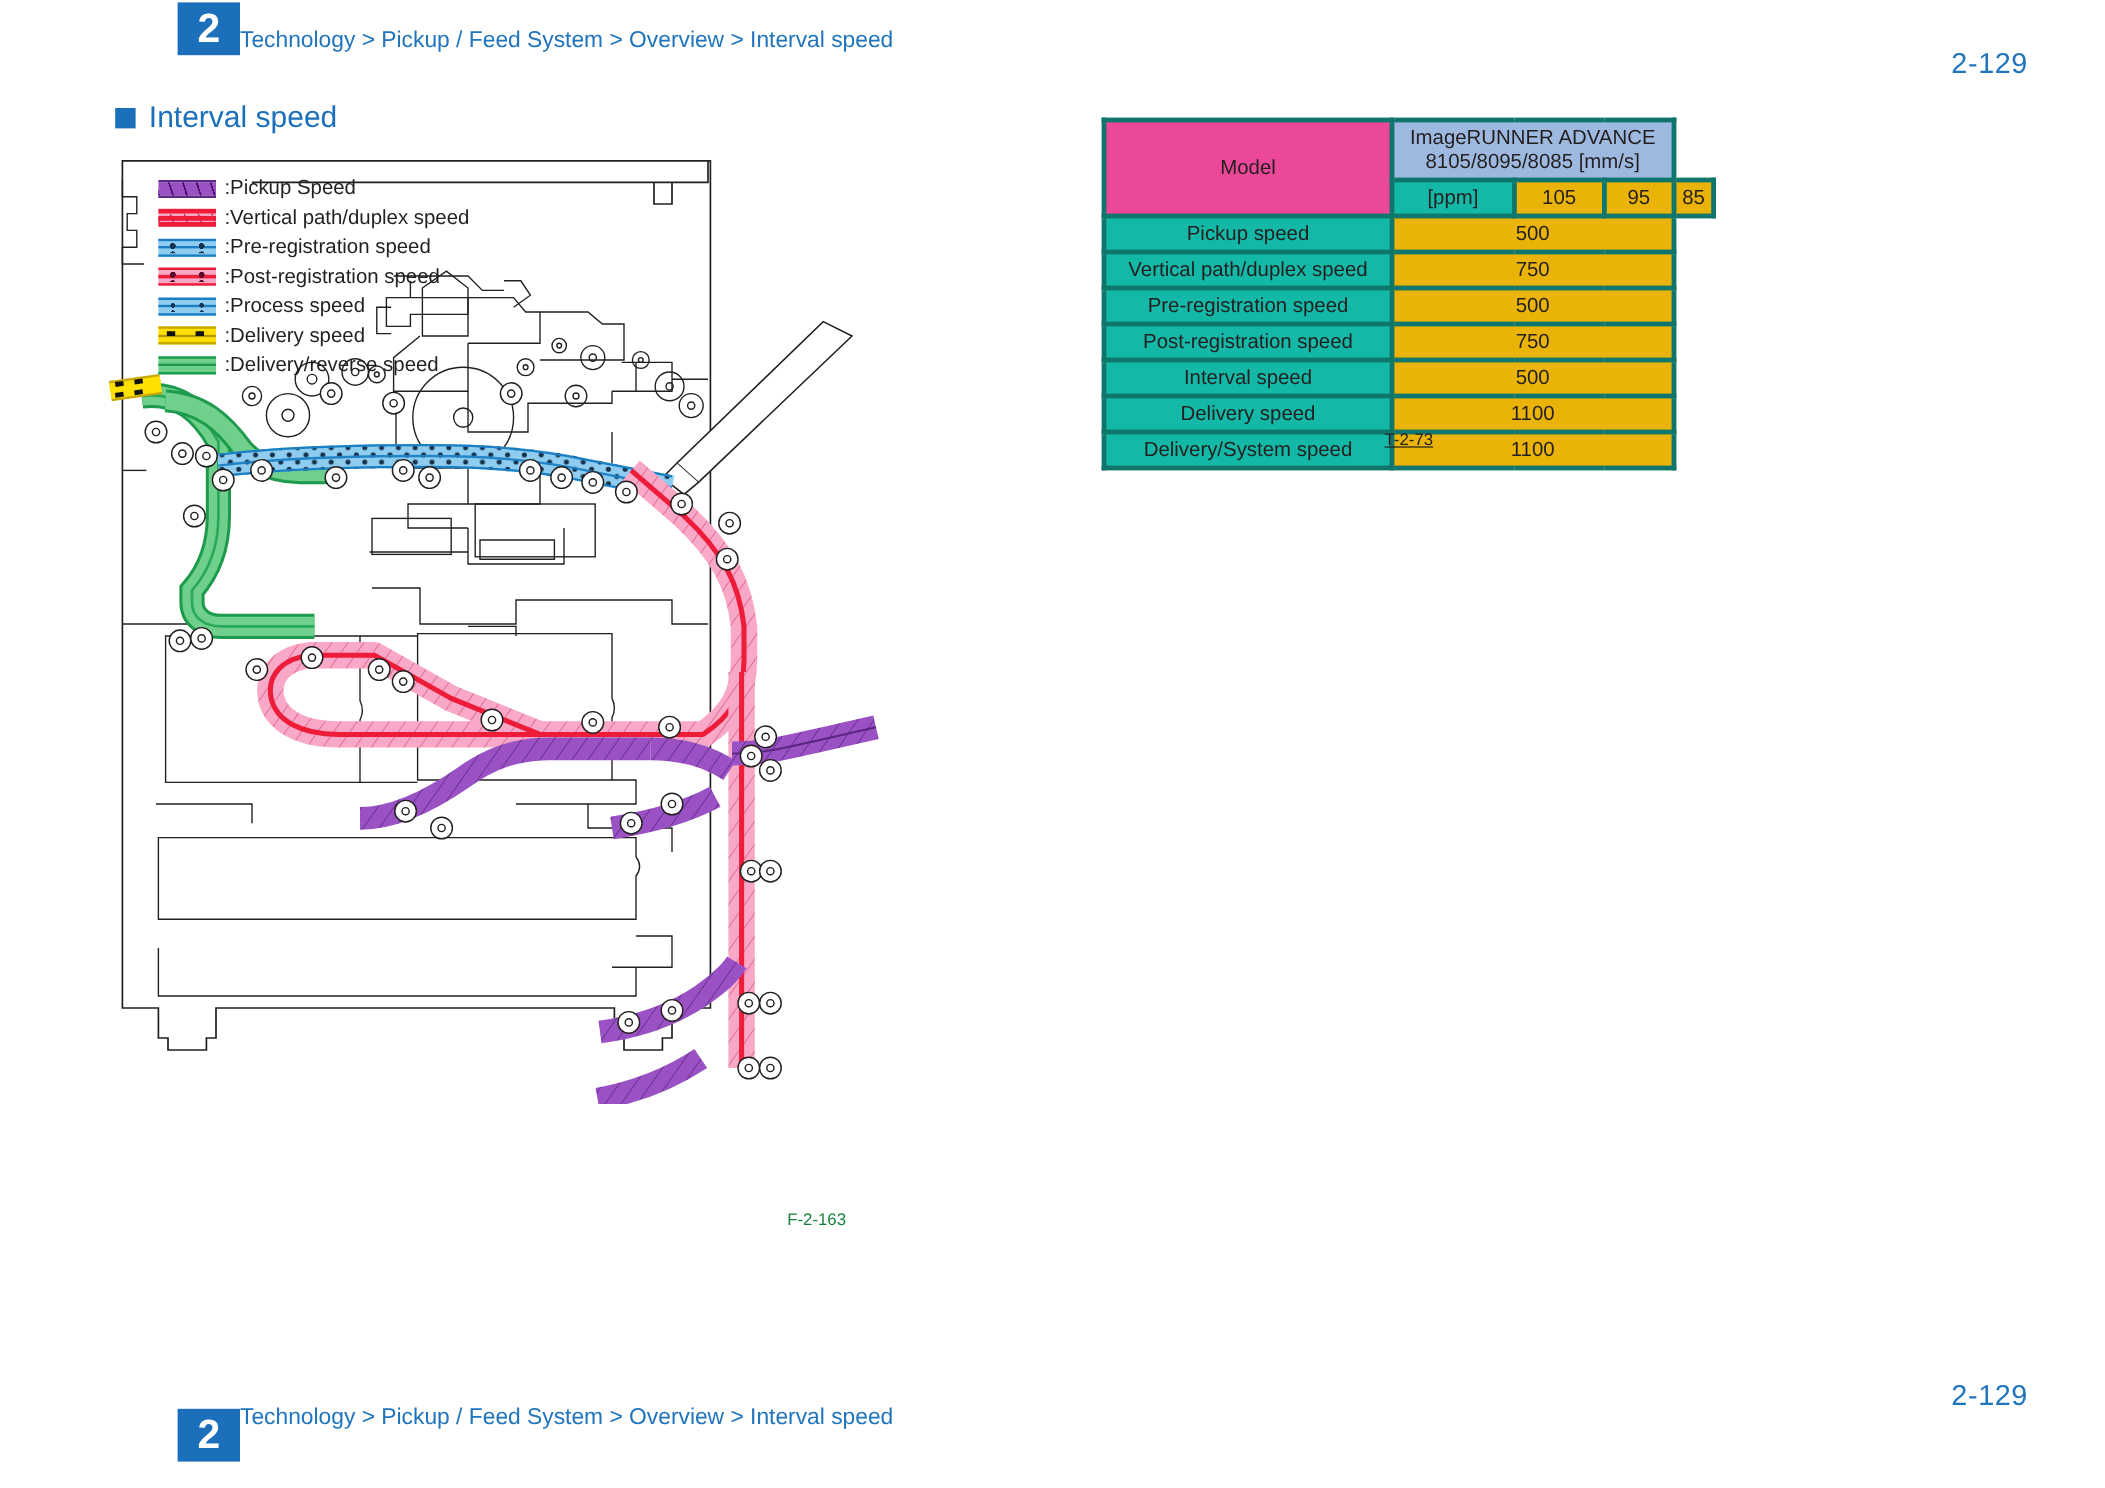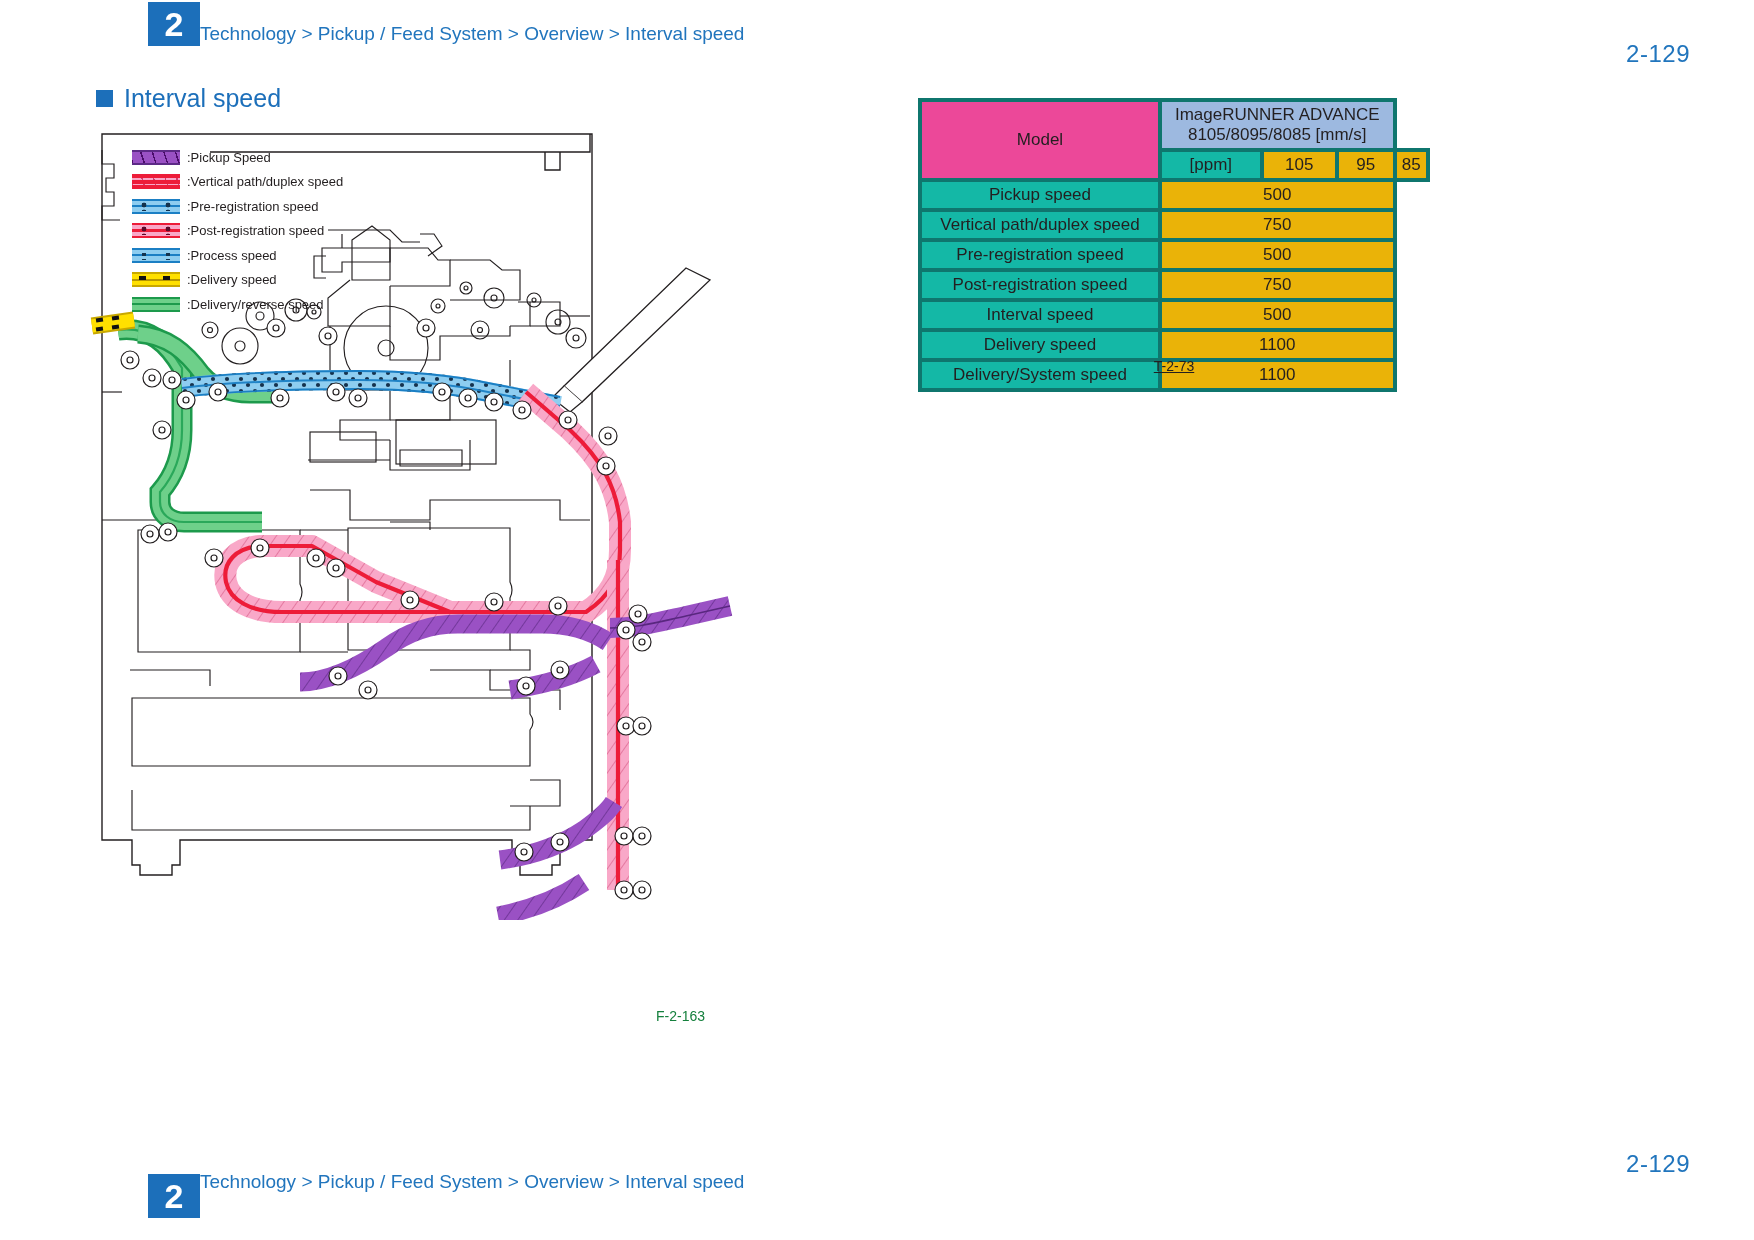--- a/index.html
+++ b/index.html
@@ -167,21 +167,21 @@
     align-items: center;
     height: 24.5px;
   }
   .legend-swatch {
     width: 48px;
     height: 15px;
     flex: 0 0 48px;
     display: block;
   }
   .legend-label {
-    font-size: 13px;
+    font-size: 17px;
     color: #231f20;
     margin-left: 7px;
     white-space: nowrap;
   }
   .sw-pickup {
     background:
       repeating-linear-gradient(72deg, rgba(60,0,90,.85) 0 1.4px, rgba(0,0,0,0) 1.4px 11px),
       linear-gradient(#9a51c4 0 100%);
     border-top: 2.5px solid #5c2a86;
     border-bottom: 2.5px solid #5c2a86;

